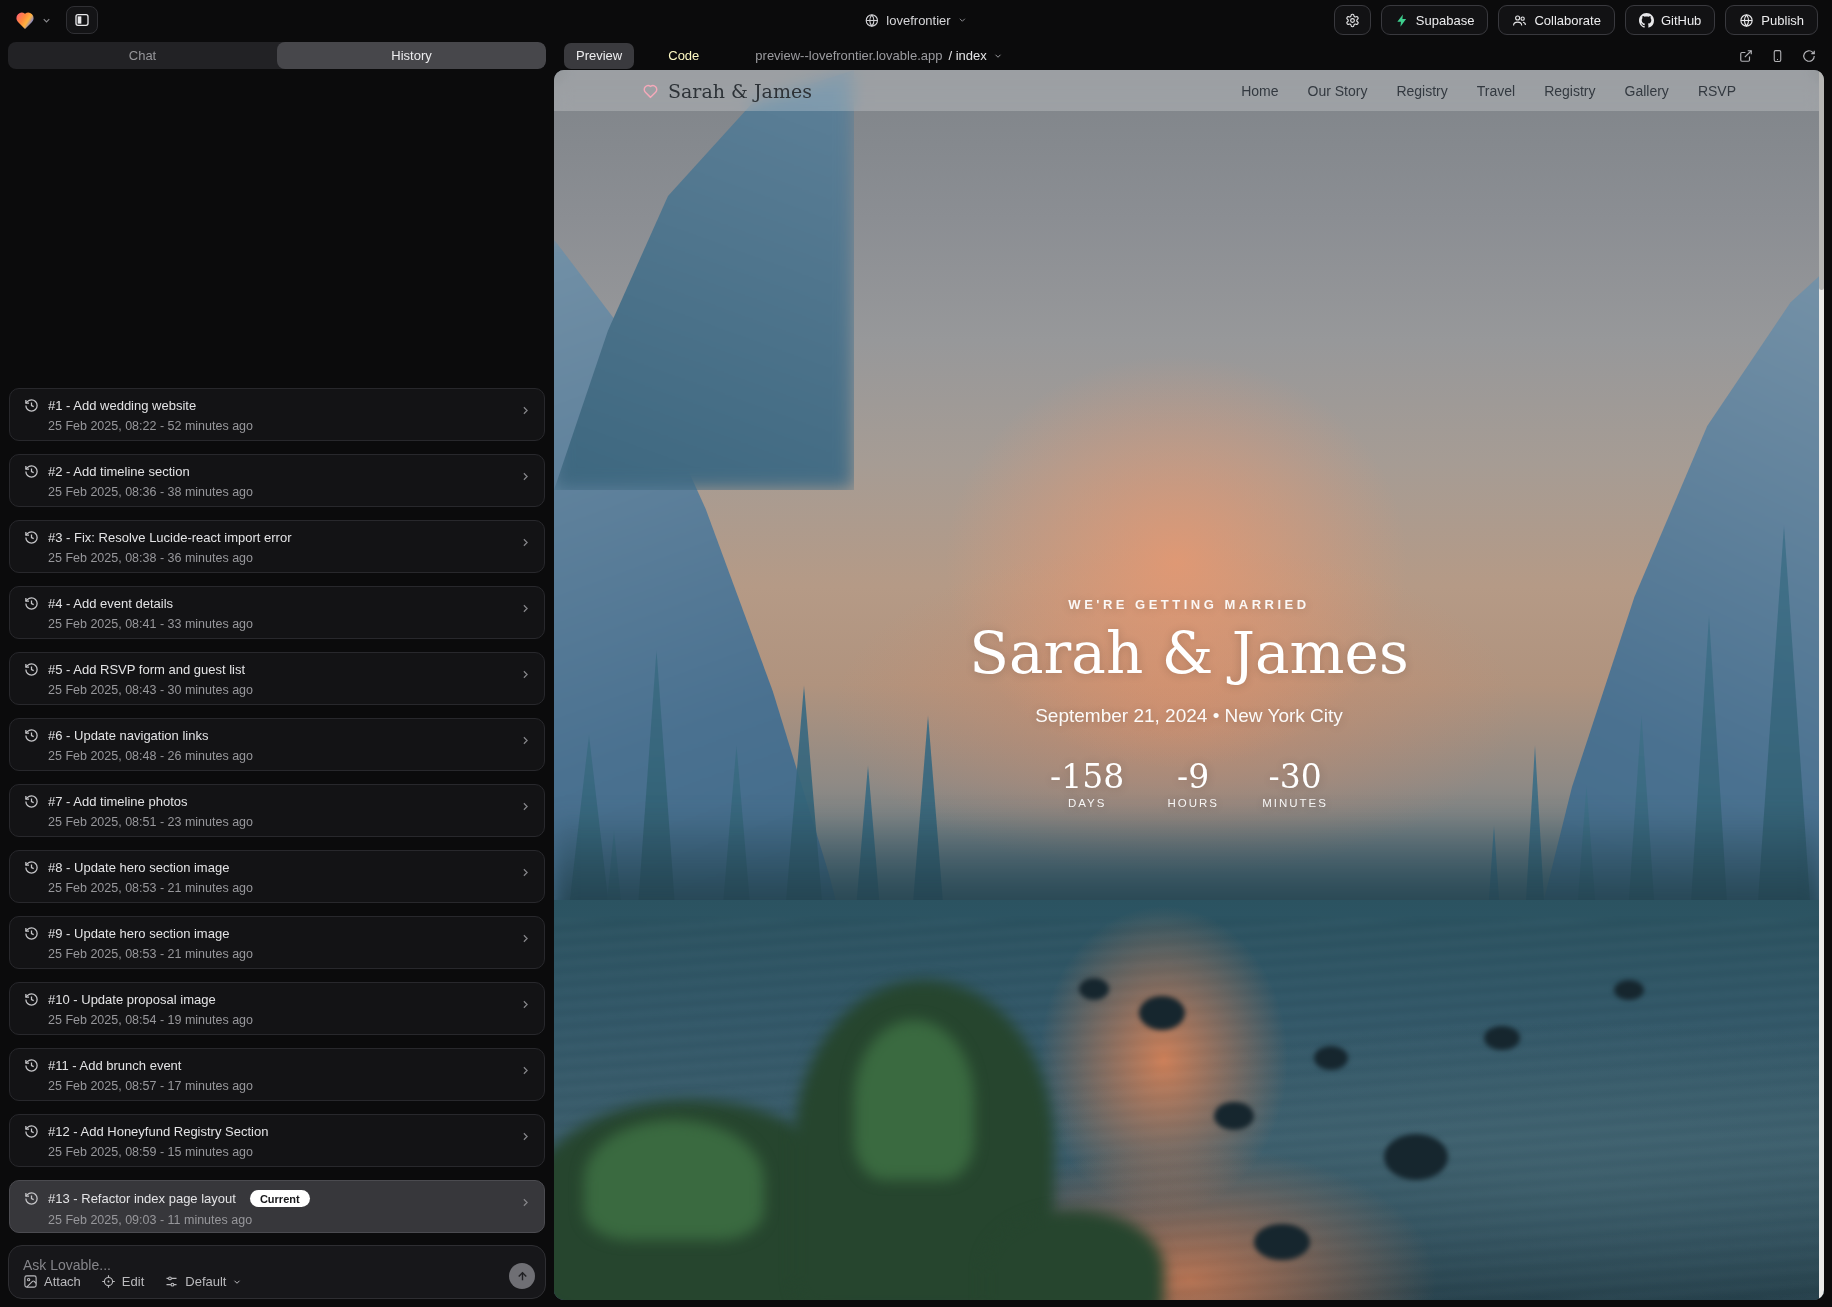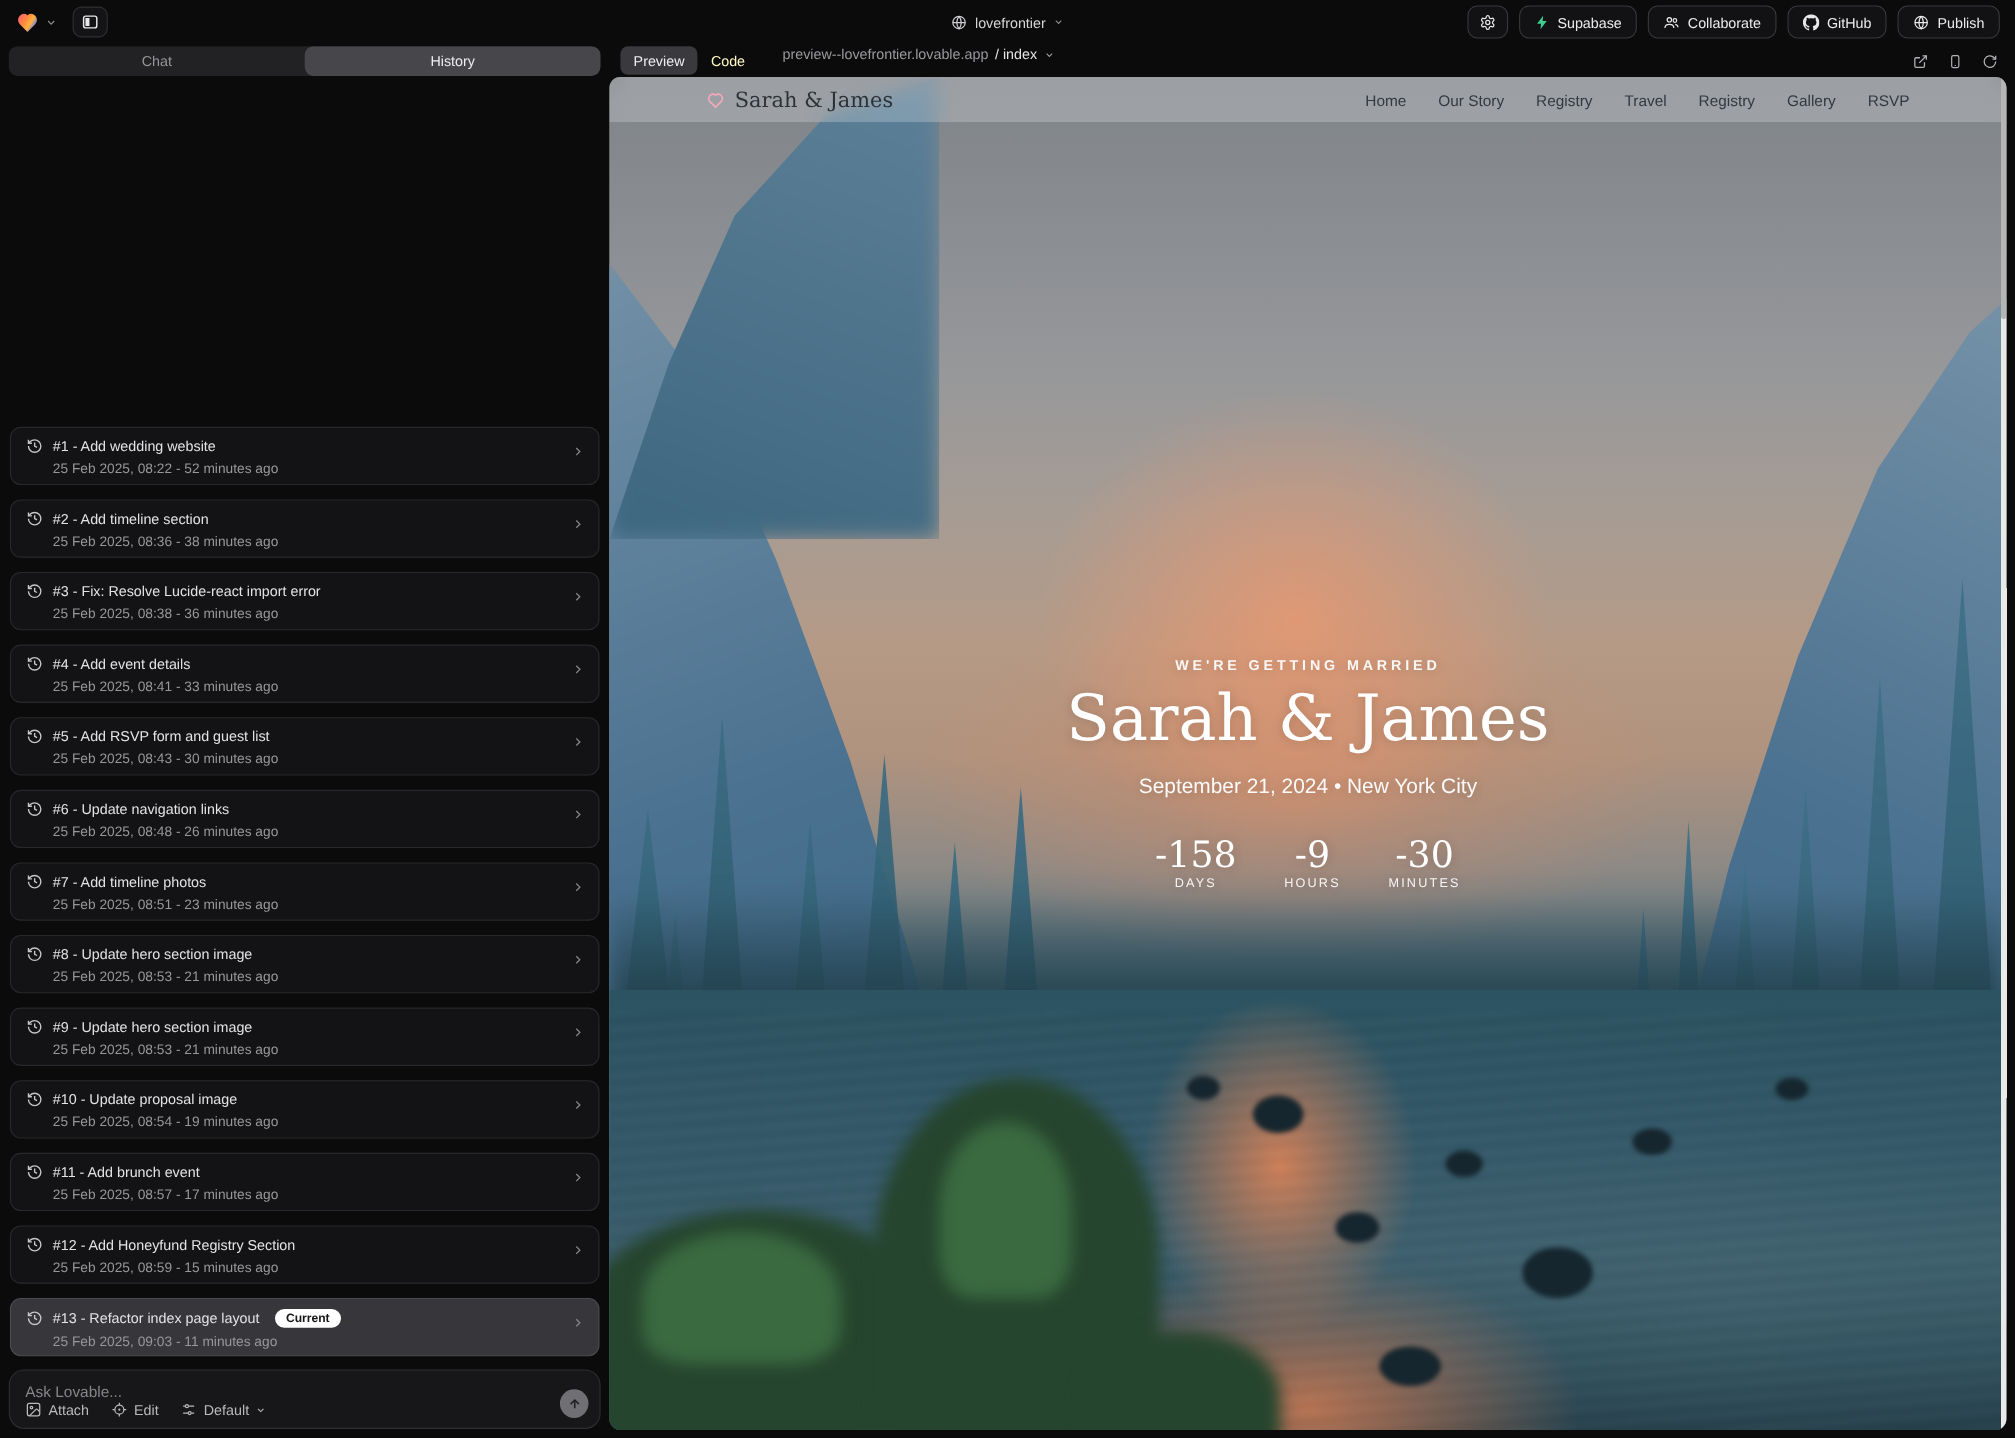--- a/index.html
+++ b/index.html
@@ -53,21 +53,21 @@
   .composer-input::placeholder { color:#85858a; }
   .composer-row { position:absolute; left:14px; right:44px; bottom:9px;
     display:flex; align-items:center; gap:20px; color:#bababd; font-size:13px; }
   .comp-btn { display:flex; align-items:center; gap:6px; cursor:pointer; }
   .send-btn { position:absolute; right:10px; bottom:9px; width:26px; height:26px;
     border-radius:50%; background:#6f6f74; border:none; display:flex; align-items:center;
     justify-content:center; color:#202023; cursor:pointer; }
 
   
   .preview { position:absolute; left:554px; top:42px; right:8px; bottom:7px; }
-  .preview-toolbar { height:27px; display:flex; align-items:flex-start; position:relative; padding-left:10px; }
+  .preview-toolbar { height:27px; display:flex; align-items:center; position:relative; padding-left:10px;gap:22px; }
   .pt-pill { height:26px; padding:0 12px; border-radius:7px; font-size:13px;
     display:flex; align-items:center; color:#fef9c3; cursor:pointer; }
   .pt-pill.selected { background:#3a3a3e; color:#ededef; }
   .pt-url { margin-left:22px; font-size:13px; color:#9b9b9f; display:flex;
     align-items:center; gap:6px; cursor:pointer; }
   .pt-url .path { color:#e5e5e7; }
   .pt-icons { position:absolute; right:8px; top:0; height:27px; display:flex;
     align-items:center; gap:18px; color:#b3b3b7; }
   .pt-icons > span { cursor:pointer; }
 

